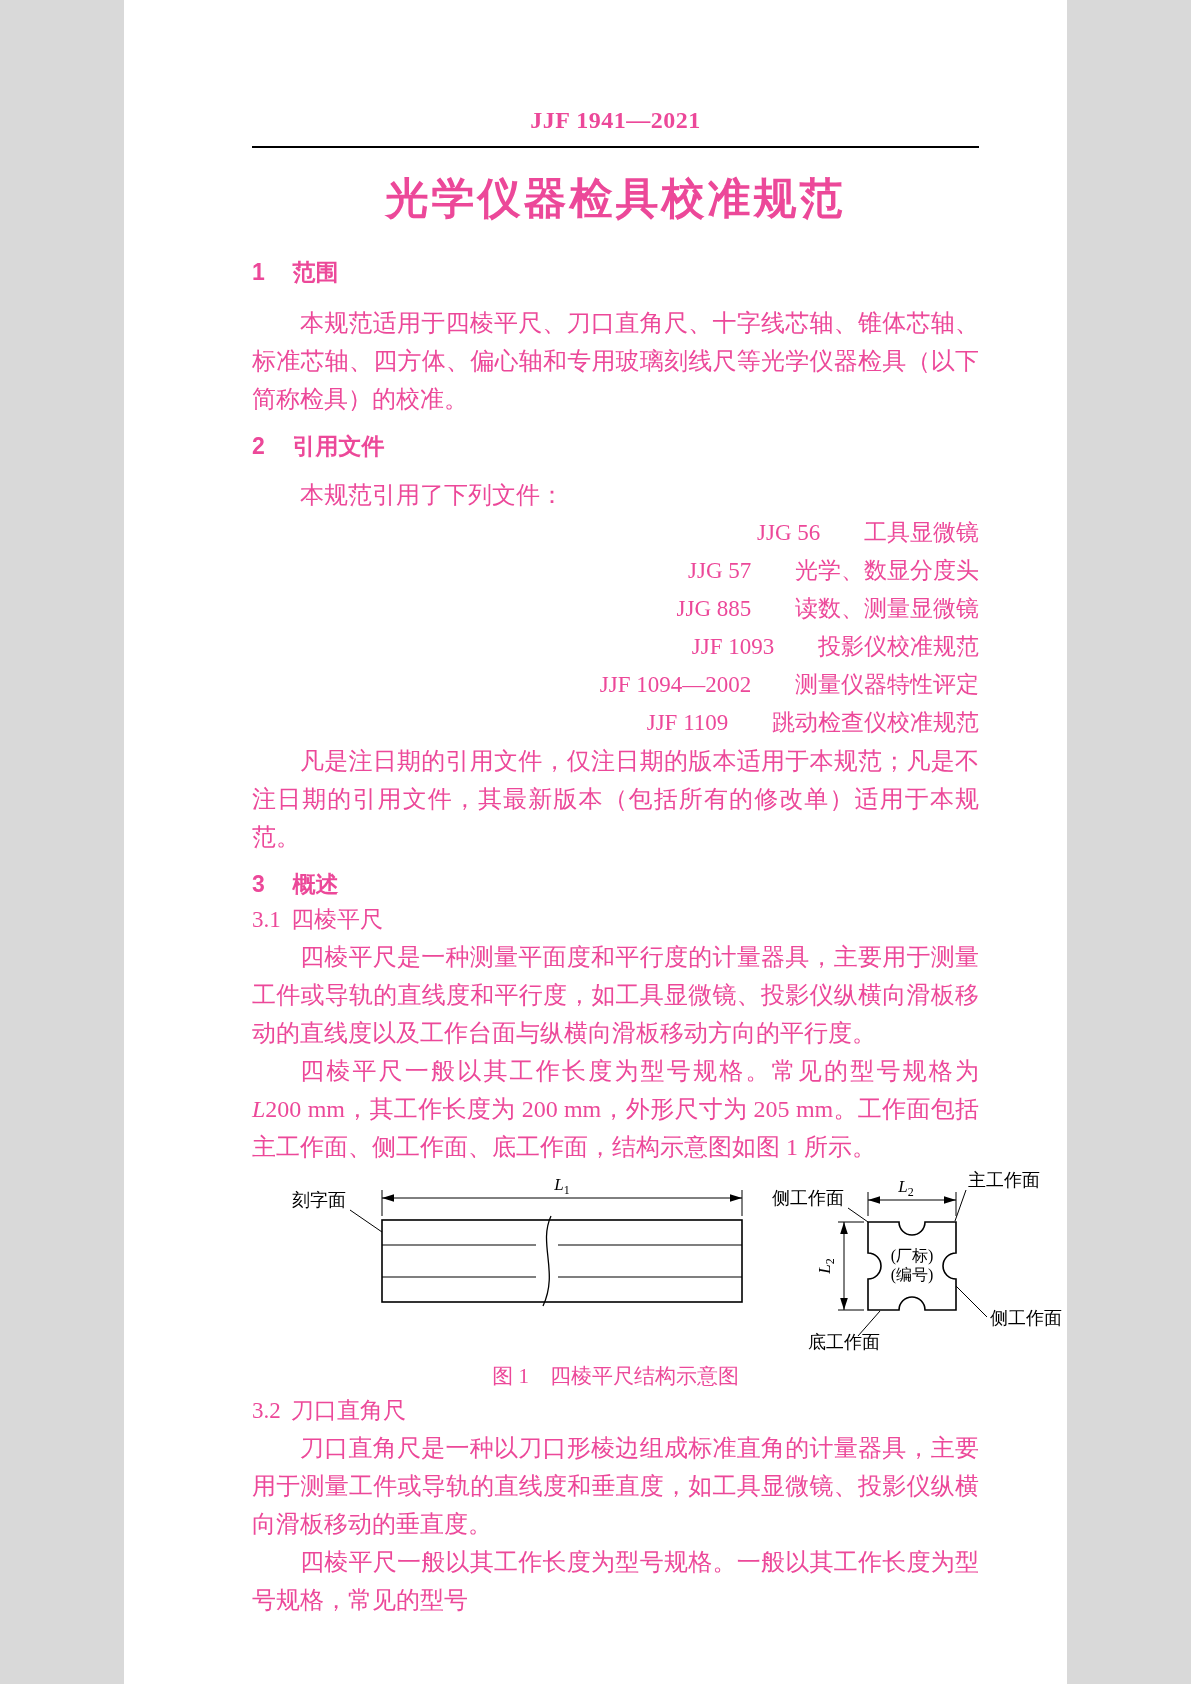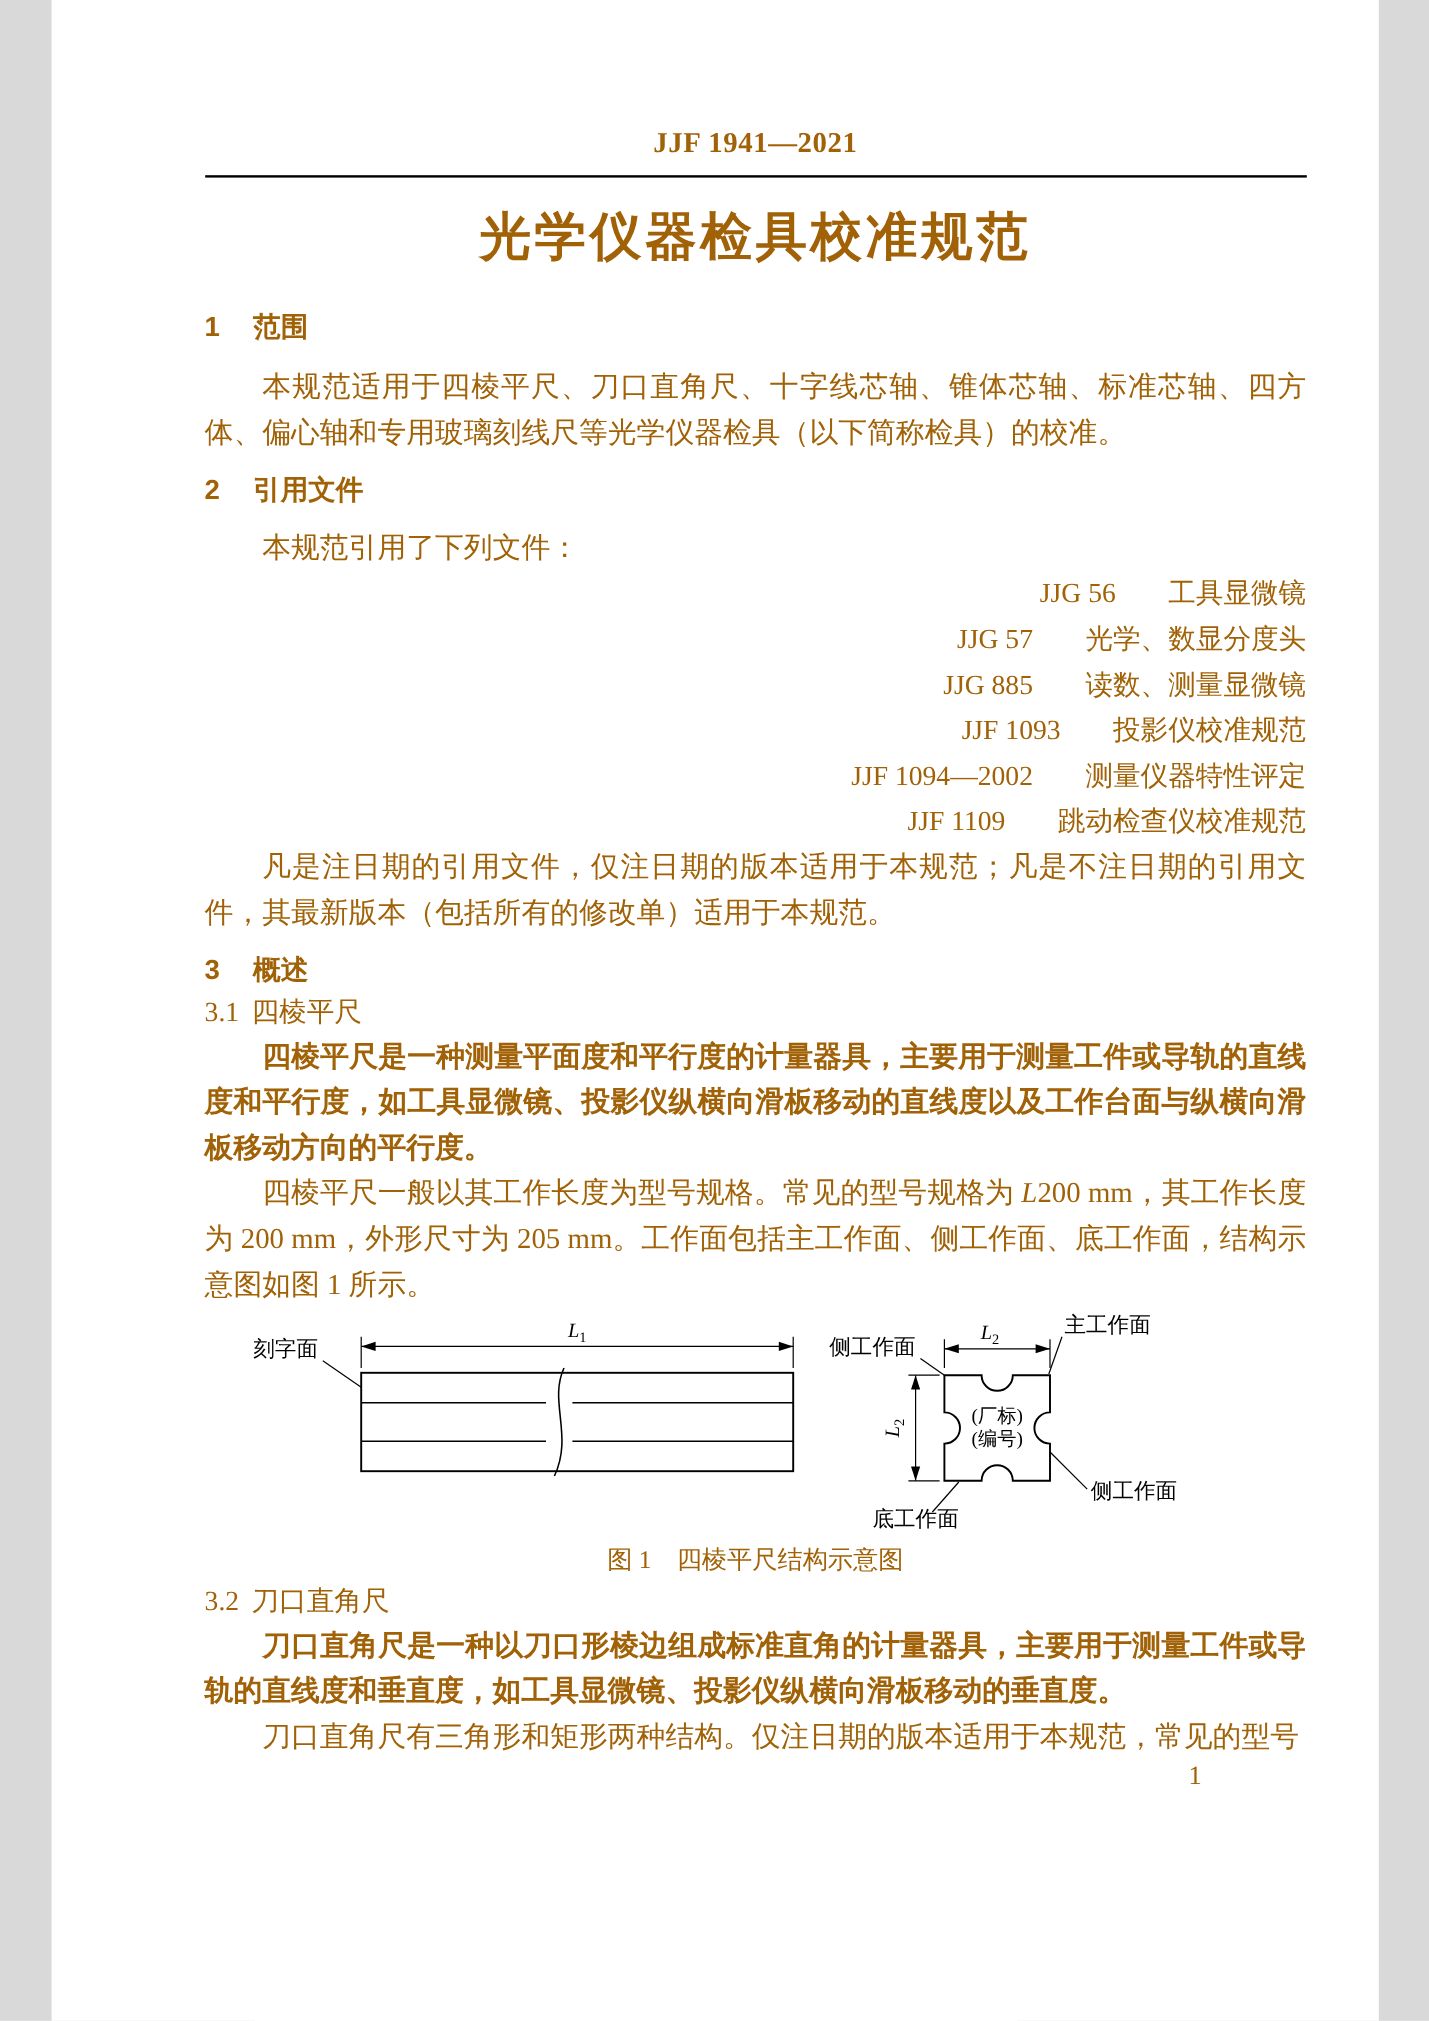--- a/index.html
+++ b/index.html
@@ -1,24 +1,24 @@
 <!DOCTYPE html>
 <html><head>
 <meta charset="utf-8">
 <style>
   html,body{margin:0;padding:0;}
   body{background:#d9d9d9;}
   .page{
     position:relative;
-    width:1106px;height:1684px;
+    width:943px;height:1684px;
     margin:0 auto;
     background:#ffffff;
-    color:#a16207;
+    color:#ec4899;
     font-family:"Liberation Serif","DejaVu Serif",serif;
-    padding:106px 60px 0 128px;
+    padding:106px 88px 0 128px;
     box-sizing:border-box;
     overflow:hidden;
   }
   .doc-number{
     text-align:center;font-size:24px;font-weight:bold;
     letter-spacing:.5px;line-height:28px;
   }
   .header-rule{border:0;border-top:2px solid #000;margin:12px 0 0 0;}
   .doc-title{
     margin:30px 0 0 0;text-align:center;
@@ -32,21 +32,21 @@
   .sec-num{margin-right:1.2em;}
   .sub-heading{font-size:23px;line-height:28px;margin:0;font-weight:normal;}
   .sub-num{margin-right:.45em;}
   .body-para{
     font-size:24px;line-height:38px;margin:0;
     text-align:justify;text-indent:2em;
   }
   .ref-list{font-size:23px;line-height:38px;padding-left:2em;text-align:right;}
   .ref-code{margin-right:1.9em;}
   .mt40{margin-top:40px;} .mt18{margin-top:18px;} .mt16{margin-top:16px;}
-  .mt14{margin-top:14px;} .mt8{margin-top:8px;} .mt6{margin-top:6px;} .mt4{margin-top:4px;font-weight:bold;}
+  .mt14{margin-top:14px;} .mt8{margin-top:8px;} .mt6{margin-top:6px;} .mt4{margin-top:4px;}
   .figure-block{margin-top:4px;}
   .fig-svg{display:block;}
   .fig-svg text{font-family:"Liberation Serif","DejaVu Serif",serif;font-size:18px;fill:#000;}
   .fig-svg .dim-sym{font-style:italic;font-size:17px;}
   .fig-svg .dim-sub{font-size:12px;}
   .fig-svg .center-mark{font-size:16px;}
   .fig-caption{margin-top:6px;text-align:center;font-size:21px;line-height:30px;}
   .page-number{
     position:absolute;top:1468px;left:948px;
     font-size:22px;line-height:24px;
@@ -133,17 +133,17 @@
       <text class="center-mark" x="660" y="91" text-anchor="middle">(厂标)</text>
       <text class="center-mark" x="660" y="110" text-anchor="middle">(编号)</text>
       <text x="738" y="154">侧工作面</text>
       <text x="556" y="178">底工作面</text>
     </svg>
     <div class="fig-caption">图 1　四棱平尺结构示意图</div>
   </div>
 
   <h3 class="sub-heading mt6"><span class="sub-num">3.2</span><span>刀口直角尺</span></h3>
   <p class="body-para mt4">刀口直角尺是一种以刀口形棱边组成标准直角的计量器具，主要用于测量工件或导轨的直线度和垂直度，如工具显微镜、投影仪纵横向滑板移动的垂直度。</p>
-  <p class="body-para">刀口直角尺有三角形和矩形两种结构。仅注日期的版本适用于本规范，常见的型号</p>
+  <p class="body-para">四棱平尺一般以其工作长度为型号规格。一般以其工作长度为型号规格，常见的型号</p>
 
   <div class="page-number">1</div>
 
 </div>
 
 </body></html>

